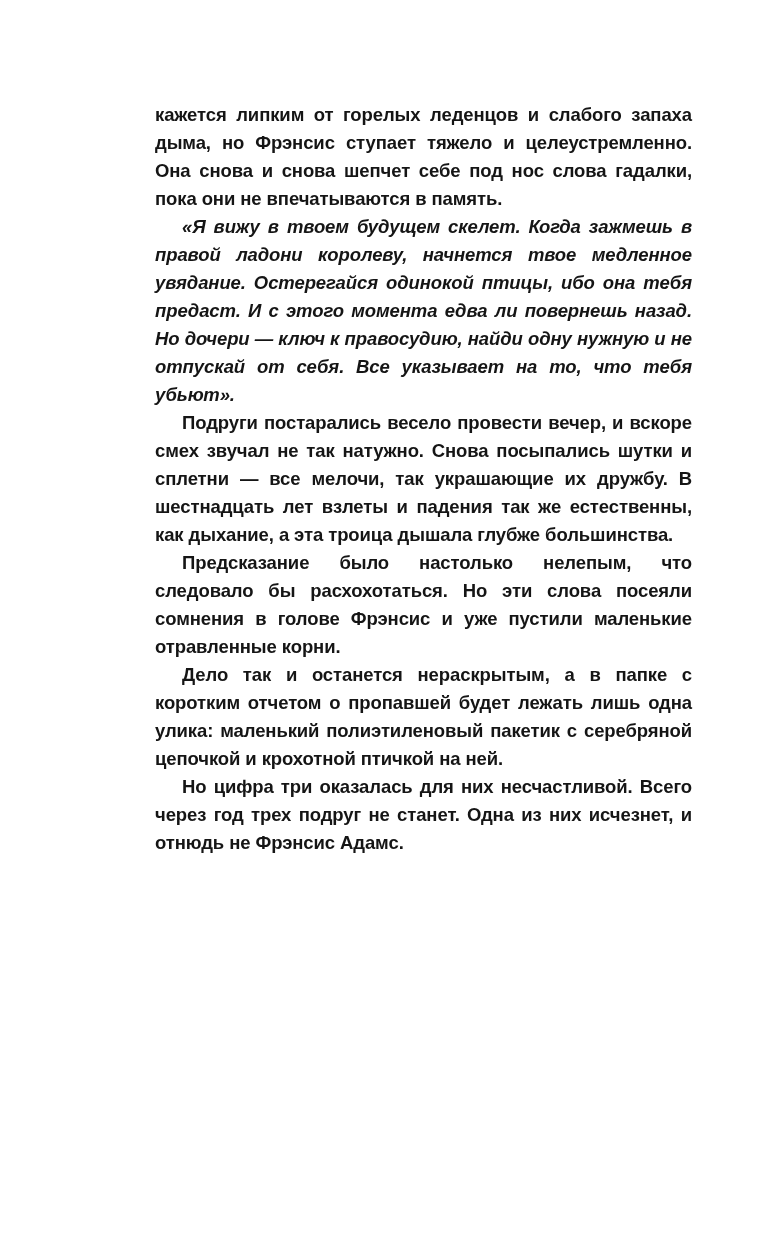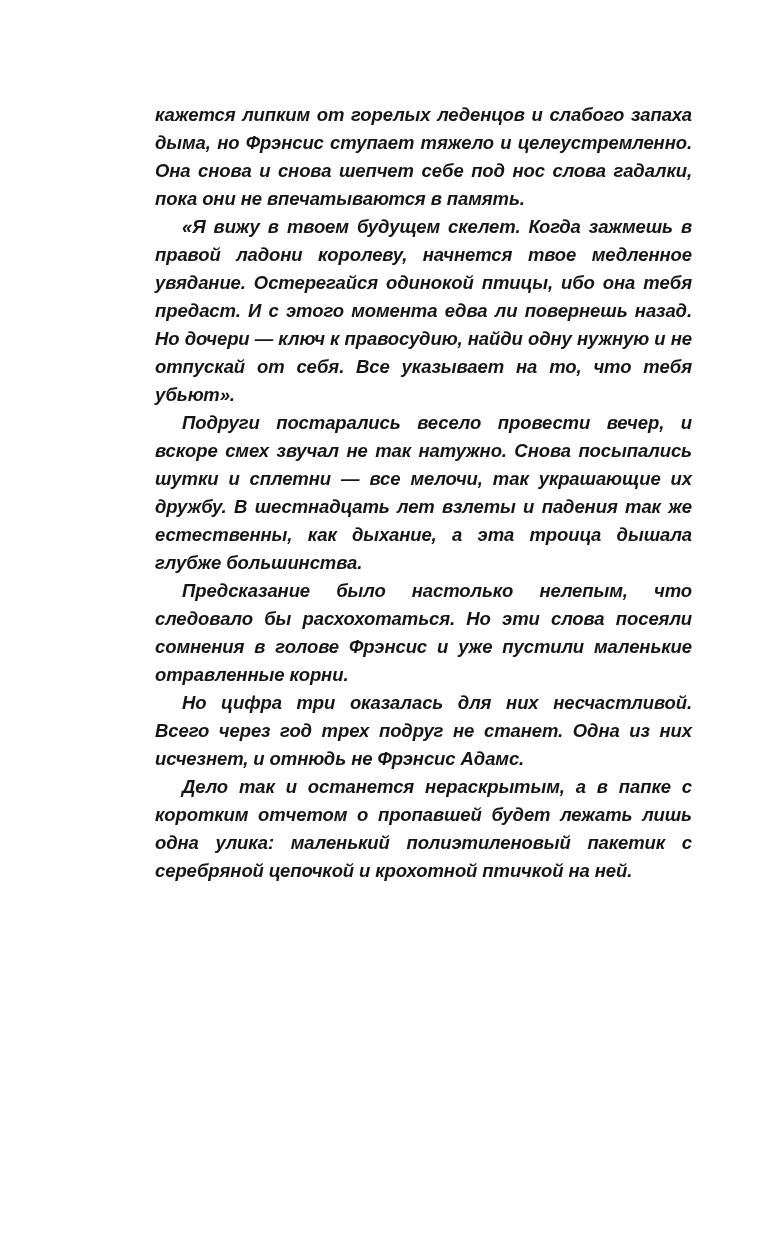--- a/index.html
+++ b/index.html
@@ -27,33 +27,33 @@
     color: #151515;
     font-weight: bold;
     font-size: 18.5px;
     line-height: 28px;
     text-align: justify;
     letter-spacing: -0.1px;
   }
   .text-block p {
     margin: 0;
     padding: 0;
-    font-style: italic;
   }
   .text-block p.indent {
     text-indent: 27px;
   }
   .text-block p.italic {
+    font-style: italic;
   }
 </style>
 </head>
 <body>
 
 <div class="book-page">
   <div class="text-block">
       <p class="">кажется липким от горелых леденцов и слабого запаха дыма, но Фрэнсис ступает тяжело и целеустремленно. Она снова и снова шепчет себе под нос слова гадалки, пока они не впечатываются в память.</p>
       <p class="indent italic">«Я вижу в твоем будущем скелет. Когда зажмешь в правой ладони королеву, начнется твое медленное увядание. Остерегайся одинокой птицы, ибо она тебя предаст. И с этого момента едва ли повернешь назад. Но дочери — ключ к правосудию, найди одну нужную и не отпускай от себя. Все указывает на то, что тебя убьют».</p>
       <p class="indent">Подруги постарались весело провести вечер, и вскоре смех звучал не так натужно. Снова посыпались шутки и сплетни — все мелочи, так украшающие их дружбу. В шестнадцать лет взлеты и падения так же естественны, как дыхание, а эта троица дышала глубже большинства.</p>
       <p class="indent">Предсказание было настолько нелепым, что следовало бы расхохотаться. Но эти слова посеяли сомнения в голове Фрэнсис и уже пустили маленькие отравленные корни.</p>
+      <p class="indent">Дело так и останется нераскрытым, а в папке с коротким отчетом о пропавшей будет лежать лишь одна улика: маленький полиэтиленовый пакетик с серебряной цепочкой и крохотной птичкой на ней.</p>
       <p class="indent">Но цифра три оказалась для них несчастливой. Всего через год трех подруг не станет. Одна из них исчезнет, и отнюдь не Фрэнсис Адамс.</p>
-      <p class="indent">Дело так и останется нераскрытым, а в папке с коротким отчетом о пропавшей будет лежать лишь одна улика: маленький полиэтиленовый пакетик с серебряной цепочкой и крохотной птичкой на ней.</p>
     </div>
 </div>
 
 </body></html>

